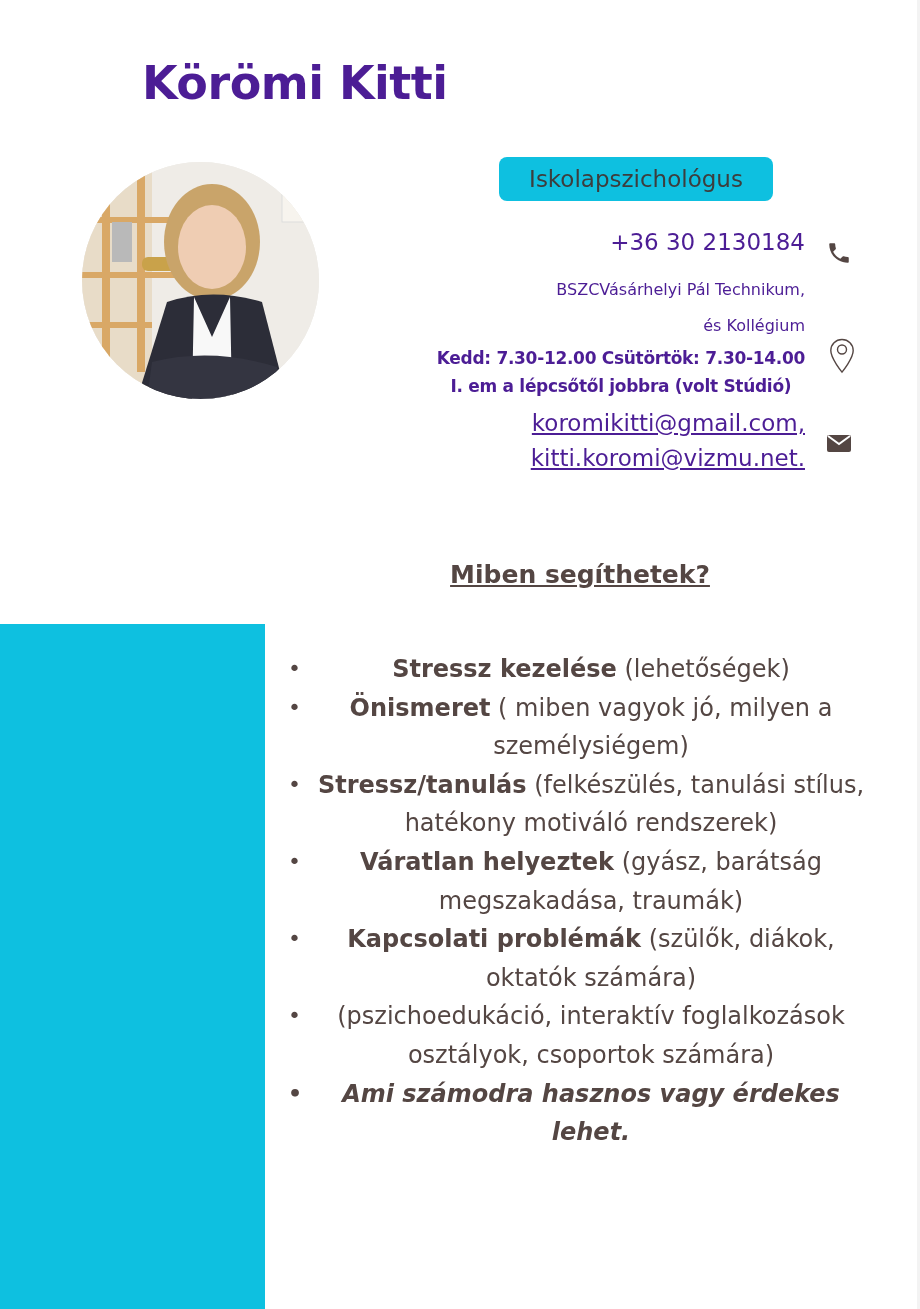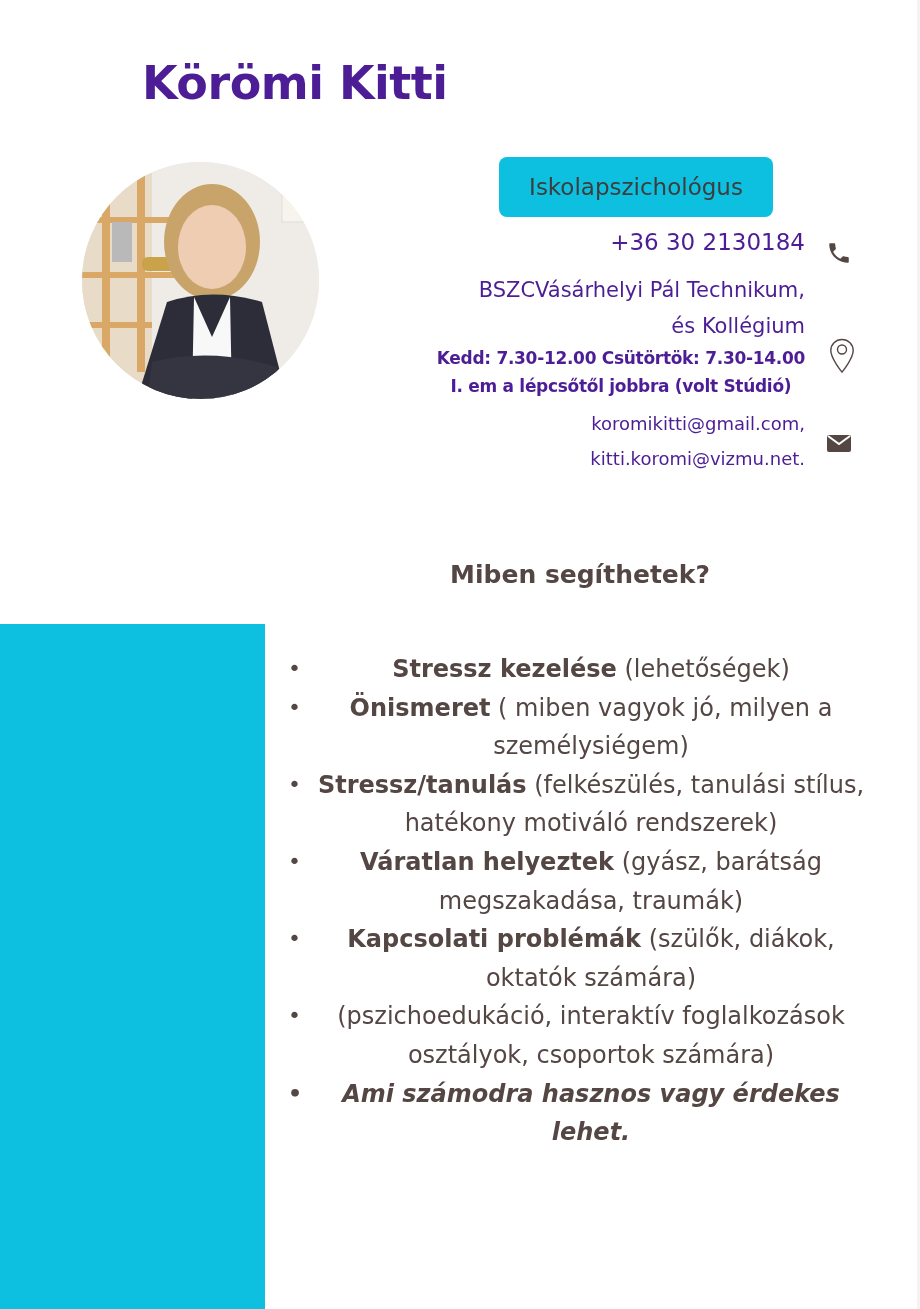--- a/index.html
+++ b/index.html
@@ -16,32 +16,32 @@
     position:absolute; left:142px; top:56px;
     font-size:46px; font-weight:bold; letter-spacing:-0.5px; color:#4c1d95;
   }
   .photo {
     position:absolute; left:82px; top:162px; width:237px; height:237px;
     border-radius:50%; overflow:hidden;
     background:#eceae6;
   }
   .photo svg { display:block; }
   .role-badge {
-    position:absolute; left:499px; top:157px; width:274px; height:60px;
+    position:absolute; left:499px; top:157px; width:274px; height:44px;
     background:#0ec0e0; border-radius:8px;
     display:flex; align-items:center; justify-content:center;
     font-size:23px; color:#3d3d3d;
   }
   .contact {
     position:absolute; right:115px; text-align:right; color:#4c1d95;
   }
   .phone { top:229px; font-size:23px; }
-  .addr { top:272px; font-size:21px; line-height:36px; }
+  .addr { top:272px; font-size:16px; line-height:36px; }
   .hours { top:344px; font-size:17px; font-weight:bold; line-height:28px; letter-spacing:-0.3px;text-align:center; }
-  .email { top:406px; font-size:18px; line-height:35px; }
+  .email { top:406px; font-size:23px; line-height:35px;text-decoration:underline; }
   .icon { position:absolute; color:#544643; }
   .phone-icon { left:826px; top:240px; }
   .pin-icon { left:829px; top:338px; }
   .mail-icon { left:827px; top:433px; }
   .section-title {
     position:absolute; left:270px; width:620px; top:560px; text-align:center;
     font-size:25px; font-weight:bold; color:#544643;
   }
   .cyan-block {
     position:absolute; left:0; top:624px; width:265px; height:685px; background:#0ec0e0;
@@ -113,21 +113,21 @@
       <circle cx="13" cy="11.5" r="4.5" fill="none" stroke="#544643" stroke-width="1.4"></circle>
     </svg>
 </span>
 <span class="icon mail-icon">
   <svg width="24" height="20" viewBox="0 0 24 20">
       <rect x="0" y="2" width="24" height="17" rx="2" fill="#544643"></rect>
       <path d="M1 3 L12 11 L23 3" fill="none" stroke="#ffffff" stroke-width="2"></path>
     </svg>
 </span>
 
-<h2 class="section-title" style="margin:0;">Miben segíthetek?</h2>
+<h2 class="section-title" style="margin:0;text-decoration:underline;">Miben segíthetek?</h2>
 
 <div class="cyan-block"></div>
 
 <ul class="help-list">
   <li class="help-item">
     <span class="bullet">•</span>
     <b>Stressz kezelése</b><span> (lehetőségek)</span>
   </li>
   <li class="help-item">
     <span class="bullet">•</span>

